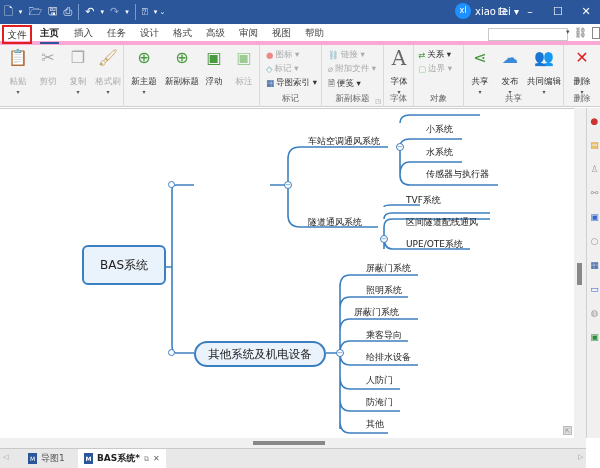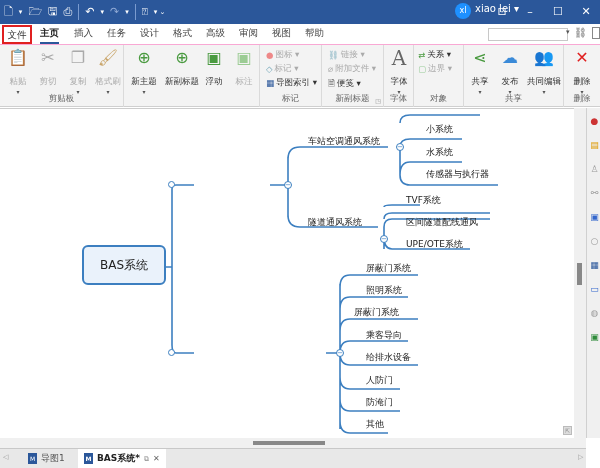--- a/index.html
+++ b/index.html
@@ -2,25 +2,25 @@
 <html><head>
 <meta charset="utf-8">
 <style>
 * { box-sizing: border-box; margin: 0; padding: 0; }
 body { width: 600px; height: 468px; overflow: hidden; font-family: "DejaVu Sans", "Liberation Sans", sans-serif; font-size: 9px; background: #fff; position: relative; }
 .titlebar { position: absolute; left: 0; top: 0; width: 600px; height: 24px; background: #2b579a; color: #fff; }
 .qat { position: absolute; left: 4px; top: 3px; display: flex; align-items: center; gap: 6px; }
 .qat span { display: inline-block; color: #fff; font-size: 11px; line-height: 18px; }
 .qat .sep { width: 1px; height: 16px; background: #7a9bcf; }
 .title-text { position: absolute; left: 0; right: 0; top: 5px; text-align: center; font-size: 10.5px; color: #fff; }
-.user { position: absolute; left: 455px; top: 3px; display: flex; gap: 4px; font-size: 10px; }
+.user { position: absolute; left: 455px; top: 3px; display: flex; align-items: center; gap: 4px; font-size: 10px; }
 .avatar { width: 16px; height: 16px; border-radius: 50%; background: #1e90ff; font-size: 8px; text-align: center; line-height: 16px; color: #fff; }
 .winbtns { position: absolute; right: 0; top: 0; display: flex; }
 .winbtns span { width: 28px; height: 24px; text-align: center; line-height: 24px; font-size: 11px; color: #fff; }
-.tabs { position: absolute; left: 0; top: 24px; width: 600px; height: 21px; background: #fff; border-bottom: 1px solid #f9a8d4; }
+.tabs { position: absolute; left: 0; top: 24px; width: 600px; height: 21px; background: #fff; border-bottom: 4px solid #f9a8d4; }
 .tab { position: absolute; top: 3px; font-size: 9.5px; color: #444; }
 .tab.active { font-weight: bold; color: #222; }
 .tab.active::after { content: ""; position: absolute; left: 0; right: 0; bottom: -4px; height: 2px; background: #2b579a; }
 .file-tab { position: absolute; left: 2px; top: 1px; width: 30px; height: 19px; border: 2px solid #e02020; font-size: 9.5px; text-align: center; line-height: 15px; color: #333; }
 .search-box { position: absolute; left: 488px; top: 4px; width: 80px; height: 13px; border: 1px solid #c8c8c8; background: #fff; }
 .search-drop { position: absolute; left: 566px; top: 4px; font-size: 7px; color: #555; }
 .ribbon { position: absolute; left: 0; top: 45px; width: 600px; height: 62px; background: #f3f3f3; border-bottom: 1px solid #cfcfcf; }
 .group { position: absolute; top: 0; height: 62px; border-right: 1px solid #dadada; }
 .group-label { position: absolute; bottom: 2px; left: 0; right: 0; text-align: center; font-size: 8.5px; color: #666; }
 .big-btn { position: absolute; top: 3px; width: 32px; text-align: center; }
@@ -110,21 +110,20 @@
     <div class="big-btn disabled" style="left:62px">
       <div class="ic">❐</div>
       <div class="lb">复制</div>
       <div class="dd">▾</div>
     </div>
     <div class="big-btn disabled" style="left:92px">
       <div class="ic" style="color:#c9a56a">🖌</div>
       <div class="lb">格式刷</div>
       <div class="dd">▾</div>
     </div>
-    <div class="group-label">剪贴板</div>
   </div>
 
   <div class="group" style="left:124px;width:136px">
     <div class="big-btn" style="left:4px">
       <div class="ic" style="color:#4a9a40">⊕</div>
       <div class="lb">新主题</div>
       <div class="dd">▾</div>
     </div>
     <div class="big-btn" style="left:38px;width:40px">
       <div class="ic" style="color:#4a9a40">⊕</div>
@@ -233,20 +232,21 @@
 
       <path d="M400 38 V66 M400 14 Q400 6 410 6 H480 M400 38 Q400 30 410 30 H462 M400 66 Q400 53 410 53 H462 M400 66 Q400 76 410 76 H498"></path>
 
       <path d="M384 118 V140 M384 98 Q384 96 392 96 H420 M384 110 Q384 104 392 104 H490 M384 118 Q384 110 392 110 H490 M384 128 Q384 140 392 140 H470"></path>
 
       <path d="M326 244 H340 M340 175 V320 M340 178 Q340 166 350 166 H418 M340 200 Q340 188 350 188 H408 M340 222 Q340 210 350 210 H418 M340 244 Q340 232 350 232 H408 M340 244 Q340 256 350 256 H418 M340 268 Q340 280 350 280 H400 M340 290 Q340 302 350 302 H400 M340 312 Q340 324 350 324 H388"></path>
     </g>
   </svg>
 
   <div class="node root" style="left:82px;top:136px;width:84px;height:40px">BAS系统</div>
+  <div class="node main" style="left:194px;top:232px;width:132px;height:26px">其他系统及机电设备</div>
 
   <span class="collapse" style="left:168px;top:72px;width:7px;height:7px"></span>
   <span class="collapse" style="left:168px;top:240px;width:7px;height:7px"></span>
   <span class="collapse" style="left:284px;top:72px">−</span>
   <span class="collapse" style="left:396px;top:34px">−</span>
   <span class="collapse" style="left:380px;top:126px">−</span>
   <span class="collapse" style="left:336px;top:240px">−</span>
 
   <span class="label" style="left:308px;top:26px">车站空调通风系统</span>
   <span class="label" style="left:308px;top:107px">隧道通风系统</span>

